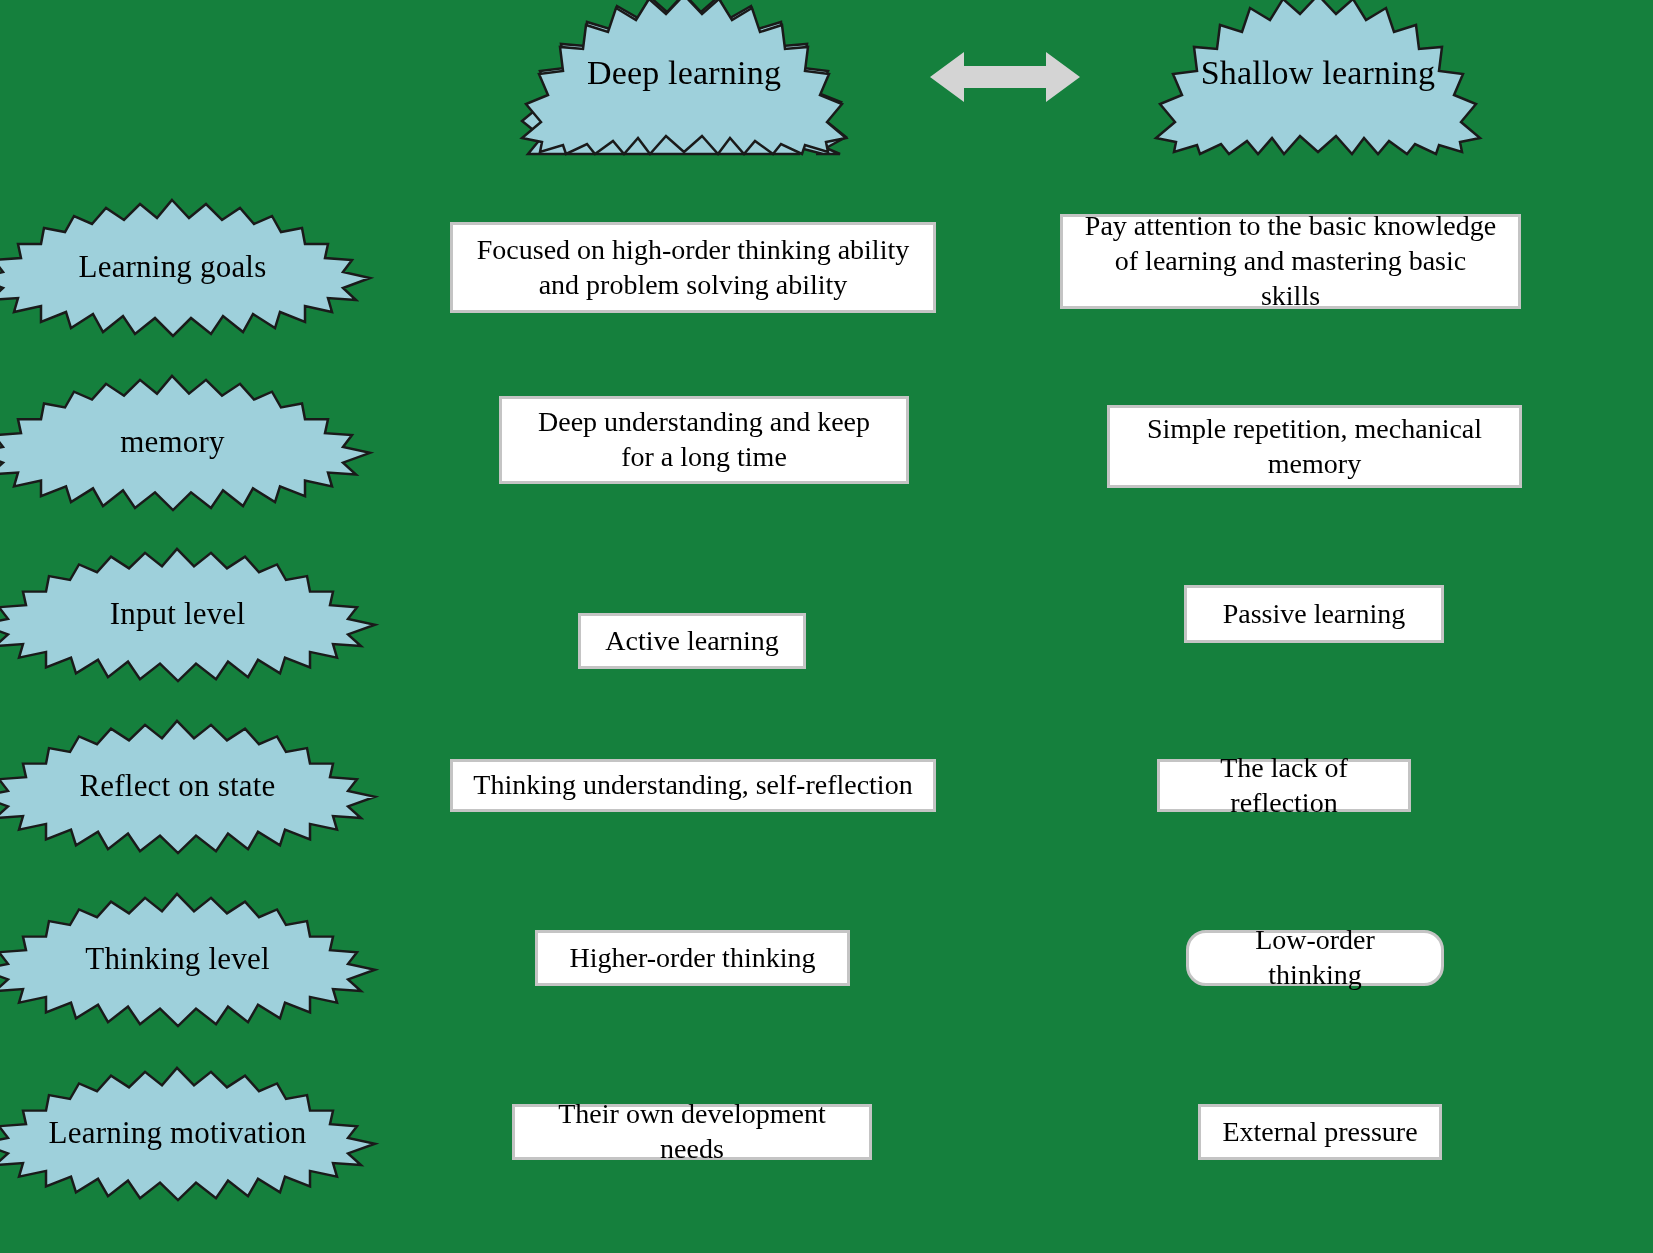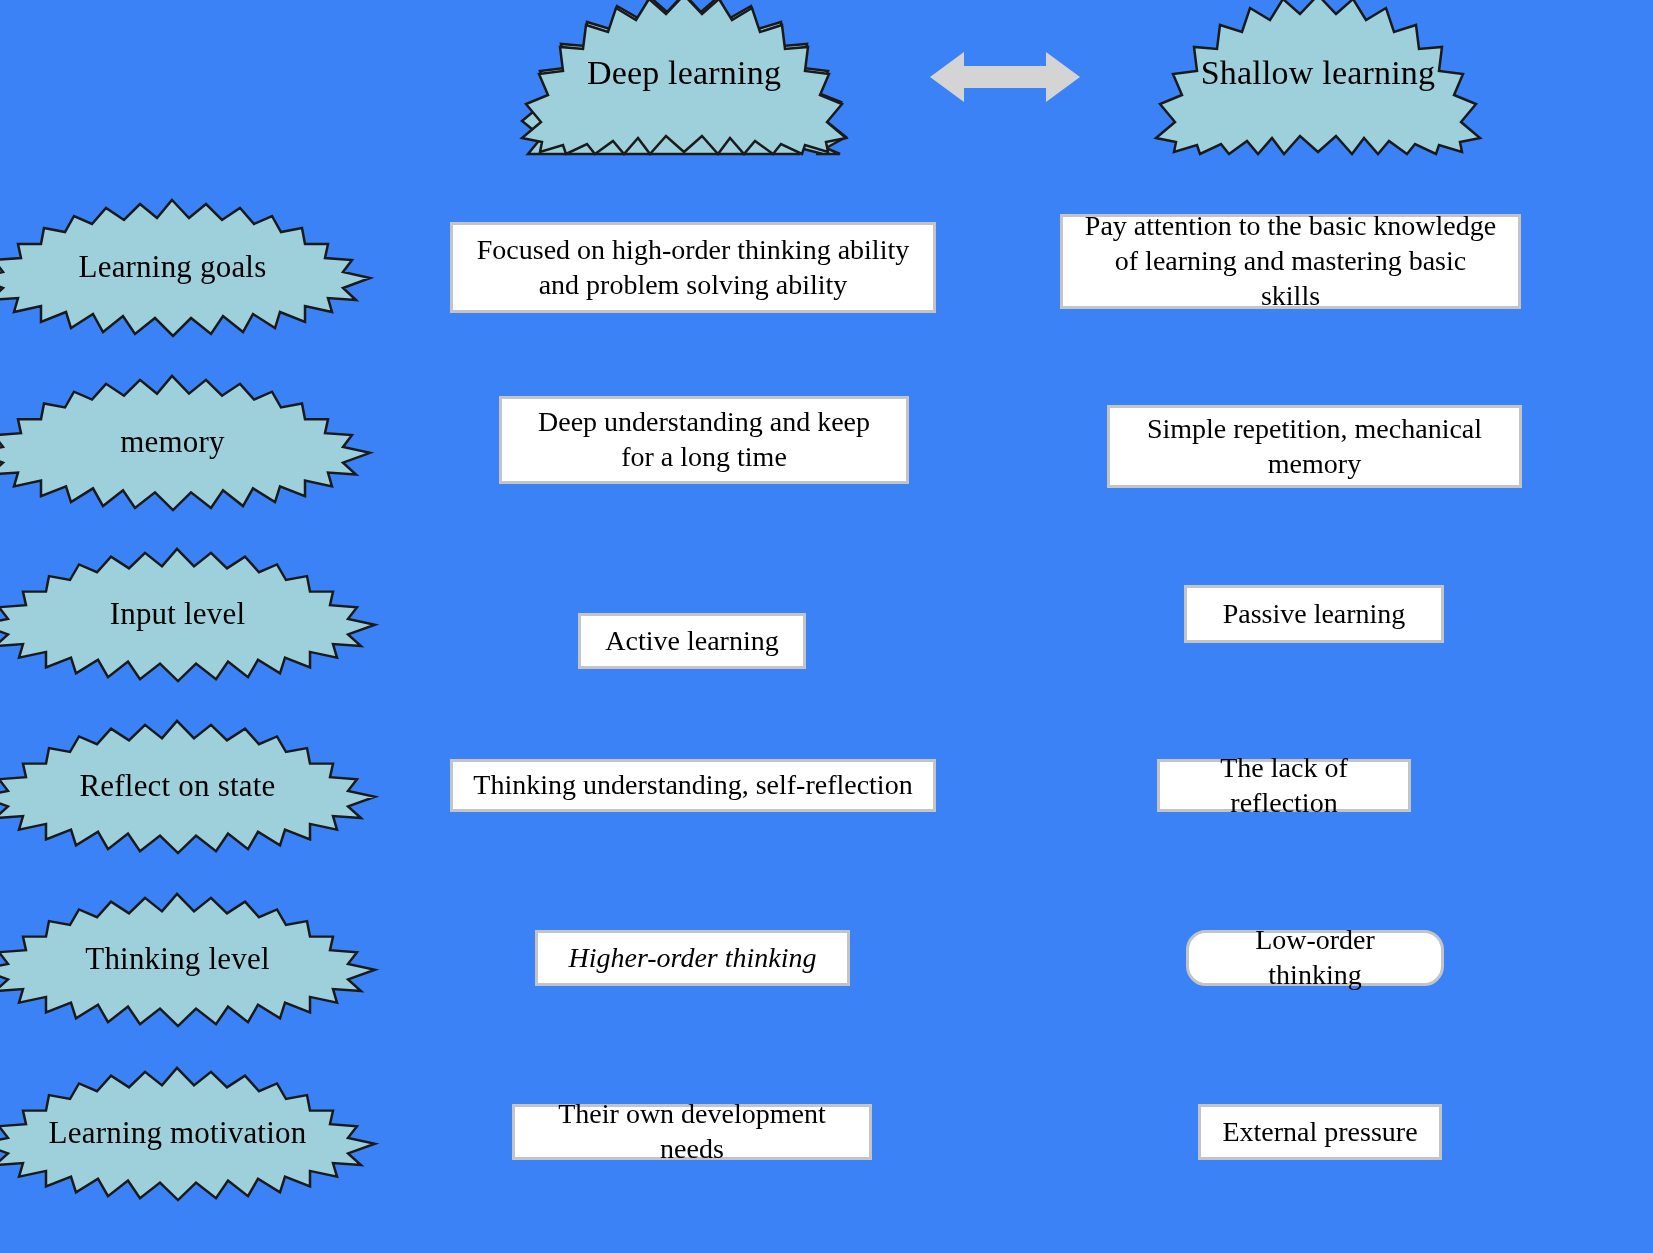--- a/index.html
+++ b/index.html
@@ -8,21 +8,21 @@
     background: #ffffff;
   }
   body {
     font-family: "Liberation Serif", serif;
     color: #000000;
   }
   #canvas {
     position: relative;
     width: 1653px;
     height: 1253px;
-    background: #3b82f6;
+    background: #15803d;
     overflow: hidden;
   }
 
   
   .burst {
     position: absolute;
   }
   .burst svg {
     position: absolute;
     left: 0;
@@ -140,21 +140,21 @@
 
   <div class="tbox" style="left:1157px; top:759px; width:254px; height:53px;">The lack of reflection</div>
 
   <div class="burst burst-row" style="left:-20px; top:890px; width:395px; height:138px;">
     <svg viewBox="0 0 395 142" preserveAspectRatio="none">
       <polygon points="197,4 214,22 231,8 247,24 265,12 279,28 297,20 306,36 327,32 330,48 353,48 350,62 377,64 368,76 395,82 368,92 381,104 353,102 357,116 330,110 330,126 305,116 300,132 278,118 268,136 248,120 236,138 216,122 198,140 180,122 160,138 148,120 128,136 118,118 96,132 91,116 66,126 66,110 39,116 43,102 15,104 28,92 1,82 28,76 19,64 46,62 43,48 66,48 69,32 90,36 99,20 117,28 131,12 149,24 165,8 182,22" fill="#9ed0db" stroke="#1a1a1a" stroke-width="2.5"></polygon>
     </svg>
     <div class="burst-label">Thinking level</div>
   </div>
 
-  <div class="tbox" style="left:535px; top:930px; width:315px; height:56px;font-style:italic;">Higher-order thinking</div>
+  <div class="tbox" style="left:535px; top:930px; width:315px; height:56px;">Higher-order thinking</div>
 
   <div class="tbox" style="left:1186px; top:930px; width:258px; height:56px;border-radius:20px;">Low-order thinking</div>
 
   <div class="burst burst-row" style="left:-20px; top:1064px; width:395px; height:138px;">
     <svg viewBox="0 0 395 142" preserveAspectRatio="none">
       <polygon points="197,4 214,22 231,8 247,24 265,12 279,28 297,20 306,36 327,32 330,48 353,48 350,62 377,64 368,76 395,82 368,92 381,104 353,102 357,116 330,110 330,126 305,116 300,132 278,118 268,136 248,120 236,138 216,122 198,140 180,122 160,138 148,120 128,136 118,118 96,132 91,116 66,126 66,110 39,116 43,102 15,104 28,92 1,82 28,76 19,64 46,62 43,48 66,48 69,32 90,36 99,20 117,28 131,12 149,24 165,8 182,22" fill="#9ed0db" stroke="#1a1a1a" stroke-width="2.5"></polygon>
     </svg>
     <div class="burst-label" style="overflow:visible;">Learning motivation</div>
   </div>
 

